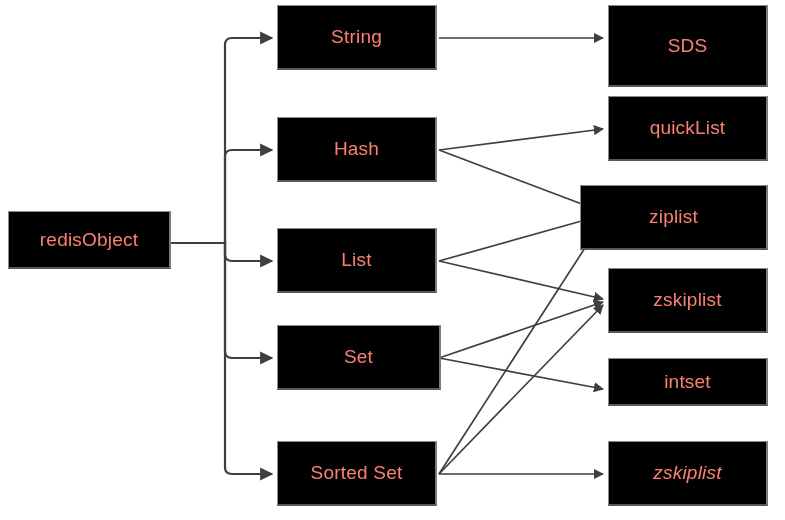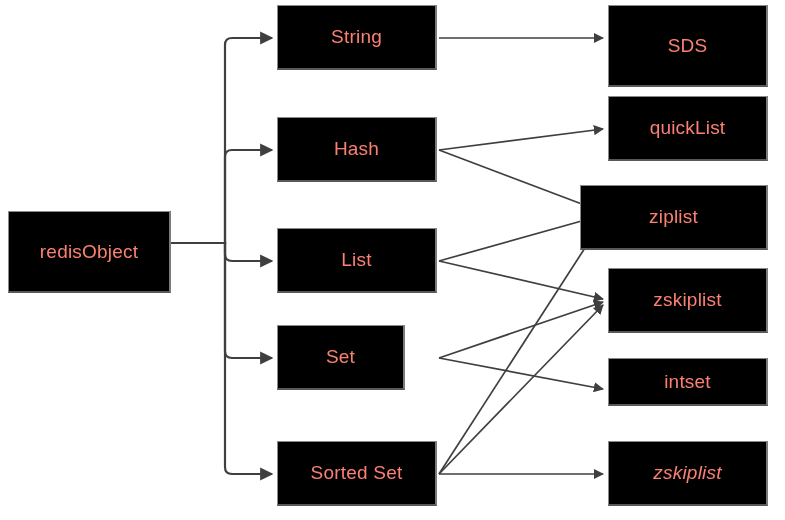--- a/index.html
+++ b/index.html
@@ -66,26 +66,26 @@
       <path d="M439,261 L603,215"></path>
       <path d="M439,261 L603,299"></path>
       <path d="M439,358 L603,302"></path>
       <path d="M439,358 L603,389"></path>
       <path d="M439,474 L603,220"></path>
       <path d="M439,474 L603,305"></path>
       <path d="M439,474 L603,474"></path>
     </g>
   </svg>
 
-  <div class="node" style="left:8px;top:211px;width:163px;height:82px;">redisObject</div>
+  <div class="node" style="left:8px;top:211px;width:163px;height:58px;">redisObject</div>
 
   <div class="node" style="left:277px;top:5px;width:160px;height:65px;">String</div>
   <div class="node" style="left:277px;top:117px;width:160px;height:65px;">Hash</div>
   <div class="node" style="left:277px;top:228px;width:160px;height:65px;">List</div>
-  <div class="node" style="left:277px;top:325px;width:128px;height:65px;">Set</div>
+  <div class="node" style="left:277px;top:325px;width:164px;height:65px;">Set</div>
   <div class="node" style="left:277px;top:441px;width:160px;height:65px;">Sorted Set</div>
 
   <div class="node" style="left:608px;top:5px;width:160px;height:82px;">SDS</div>
   <div class="node" style="left:608px;top:96px;width:160px;height:65px;">quickList</div>
   <div class="node" style="left:580px;top:185px;width:188px;height:65px;">ziplist</div>
   <div class="node" style="left:608px;top:268px;width:160px;height:65px;">zskiplist</div>
   <div class="node" style="left:608px;top:358px;width:160px;height:48px;">intset</div>
   <div class="node" style="left:608px;top:441px;width:160px;height:65px;font-style:italic;">zskiplist</div>
 
 </div>

